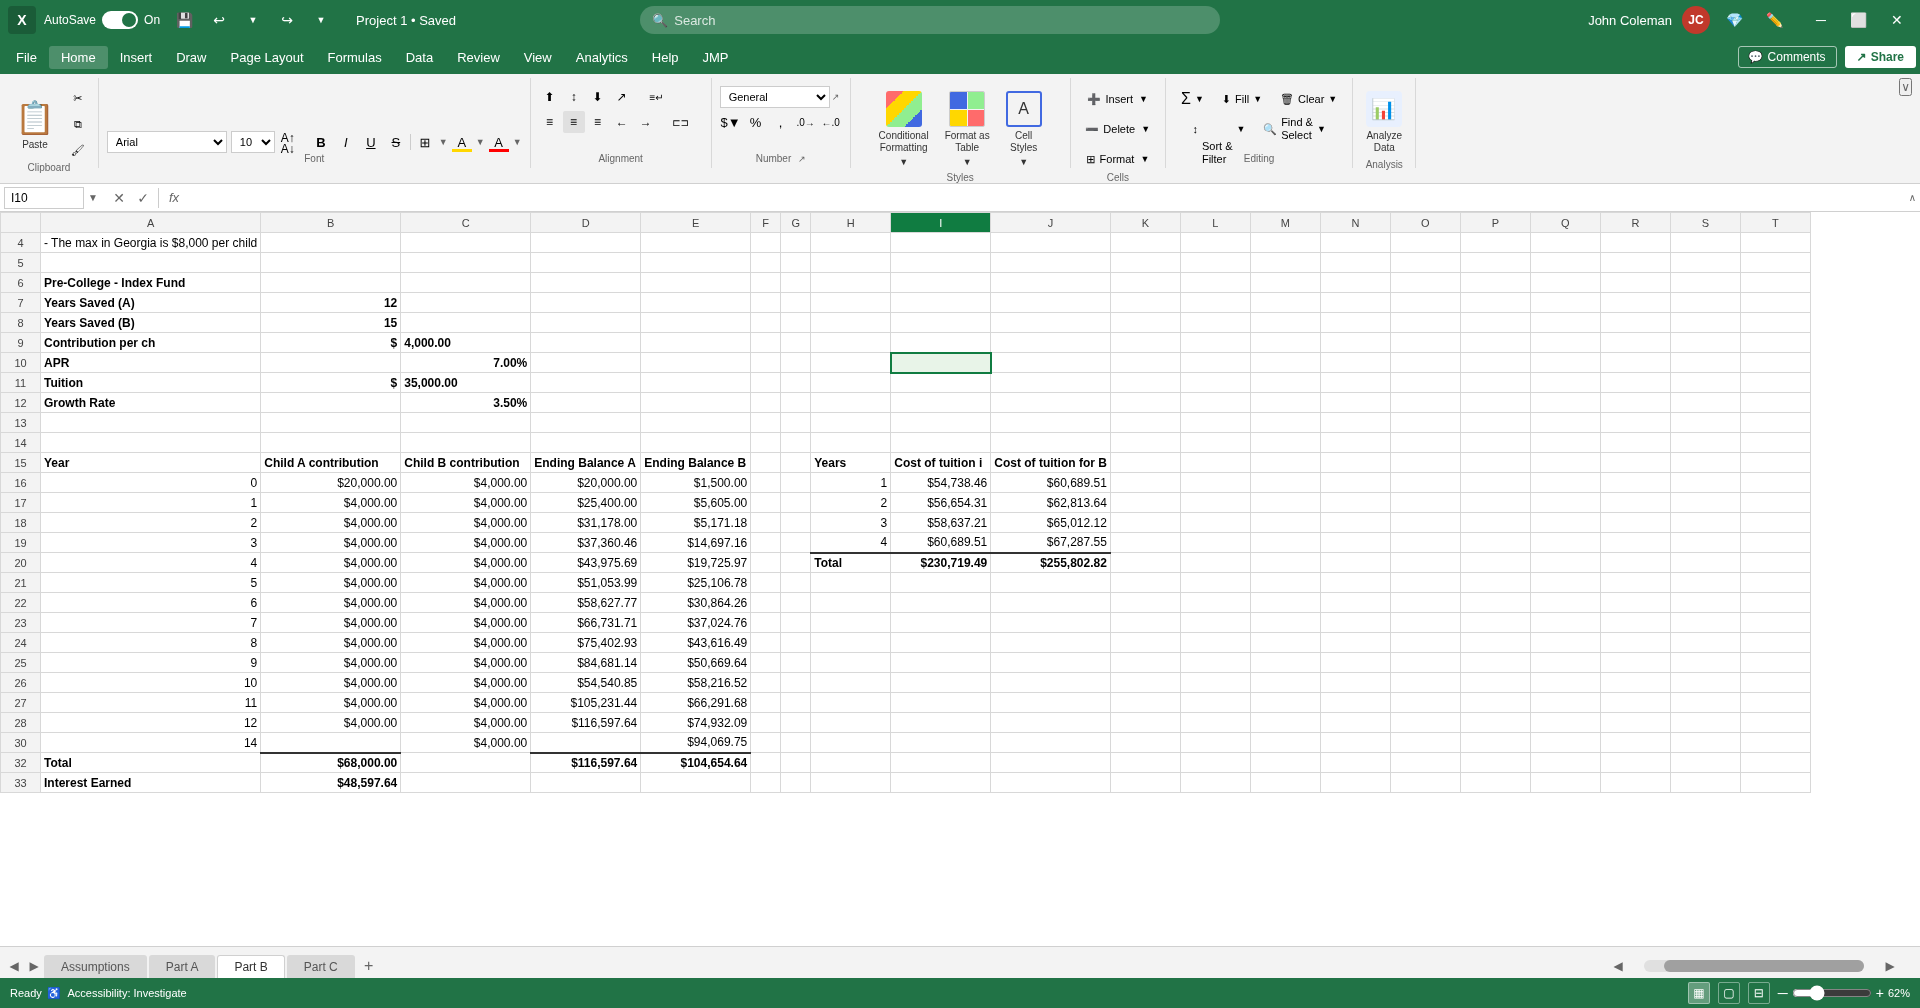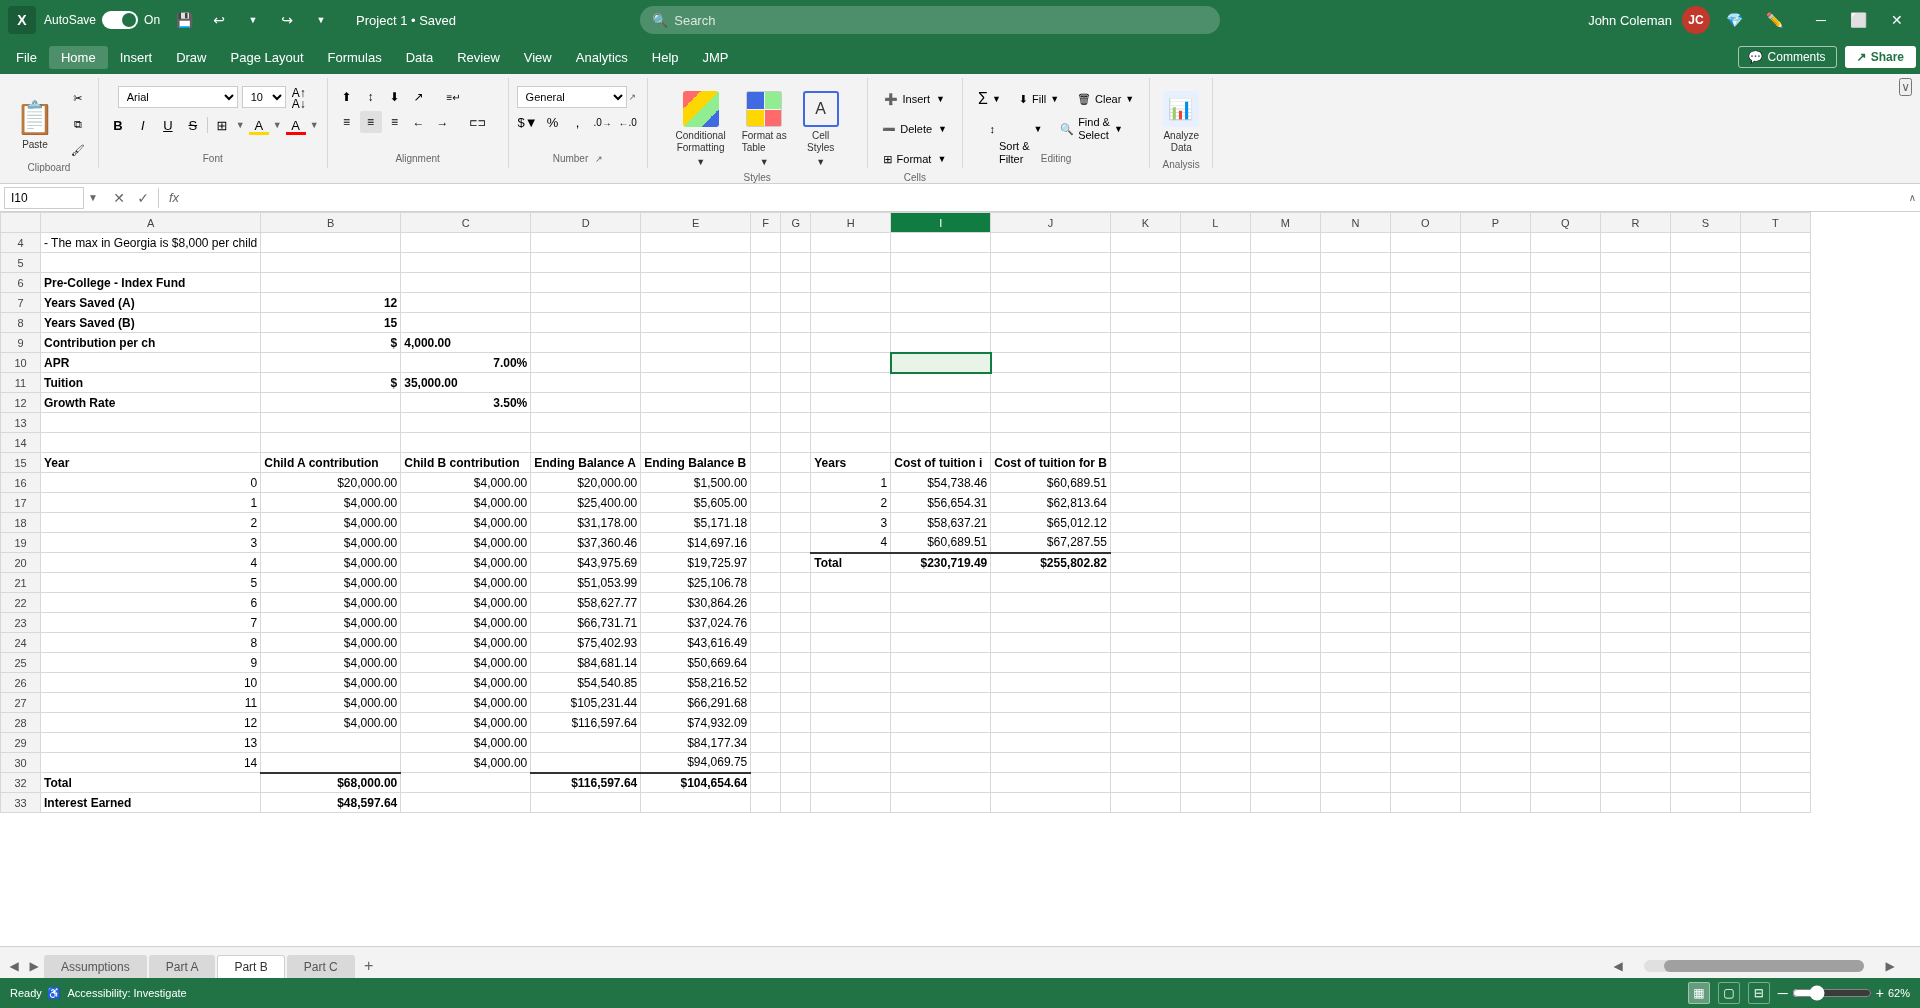--- a/index.html
+++ b/index.html
@@ -420,21 +420,21 @@
         <div class="small-btns-col">
           <div class="small-btn">✂</div>
           <div class="small-btn">⧉</div>
           <div class="small-btn">🖌</div>
         </div>
       </div>
       <div class="ribbon-group-label">Clipboard</div>
     </div>
 
     <div class="ribbon-group" style="min-width:200px;">
-      <div class="ribbon-group-content" style="flex-direction:column; align-items:center; gap:3px;">
+      <div class="ribbon-group-content" style="flex-direction:row; align-items:flex-end; gap:13px;">
         <div style="display:flex;gap:4px;align-items:center;">
           <select class="font-select">
             <option>Arial</option>
           </select>
           <select class="size-select">
             <option>10</option>
           </select>
           <div class="size-inc-dec">
             <button style="border:none;background:transparent;cursor:pointer;font-size:12px;">A↑</button>
             <button style="border:none;background:transparent;cursor:pointer;font-size:12px;">A↓</button>
@@ -506,21 +506,21 @@
           <span style="text-align:center;line-height:1.2;">Conditional<br>Formatting</span>
           <span style="font-size:9px;">▼</span>
         </div>
         <div class="styles-btn">
           <div class="format-table-icon">
             <div class="ft-cell"></div>
               <div class="ft-cell"></div>
             <div class="ft-cell"></div>
               <div class="ft-cell"></div>
           </div>
-          <span style="line-height:1.2;">Format as<br>Table</span>
+          <span style="text-align:center;line-height:1.2;">Format as<br>Table</span>
           <span style="font-size:9px;">▼</span>
         </div>
         <div class="styles-btn">
           <div class="cell-styles-icon">A</div>
           <span style="text-align:center;line-height:1.2;">Cell<br>Styles</span>
           <span style="font-size:9px;">▼</span>
         </div>
       </div>
       <div class="ribbon-group-label">Styles</div>
     </div>
@@ -1229,43 +1229,20 @@
             <td></td>
             <td></td>
             <td></td>
             <td></td>
             <td></td>
             <td></td>
             <td></td>
             <td></td>
           </tr>
           <tr>
-            <td class="row-header">29</td>
-            <td class="right">13</td>
-            <td></td>
-            <td class="right">$4,000.00</td>
-            <td></td>
-            <td class="right">$84,177.34</td>
-            <td></td>
-            <td></td>
-            <td></td>
-            <td></td>
-            <td></td>
-            <td></td>
-            <td></td>
-            <td></td>
-            <td></td>
-            <td></td>
-            <td></td>
-            <td></td>
-            <td></td>
-            <td></td>
-            <td></td>
-          </tr>
-          <tr>
             <td class="row-header">30</td>
             <td class="right">14</td>
             <td></td>
             <td class="right">$4,000.00</td>
             <td></td>
             <td class="right">$94,069.75</td>
             <td></td>
             <td></td>
             <td></td>
             <td></td>

